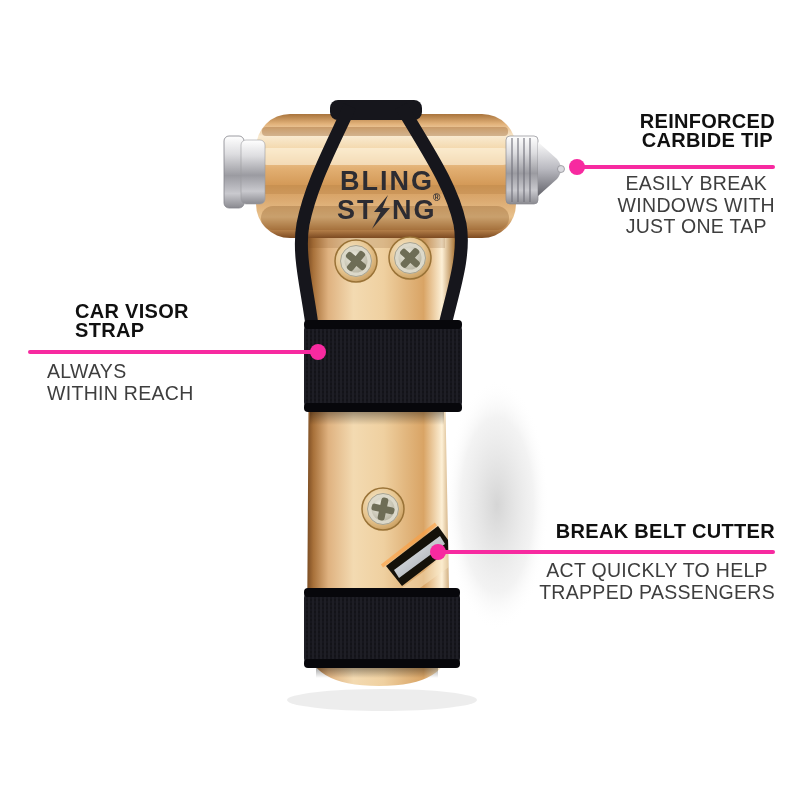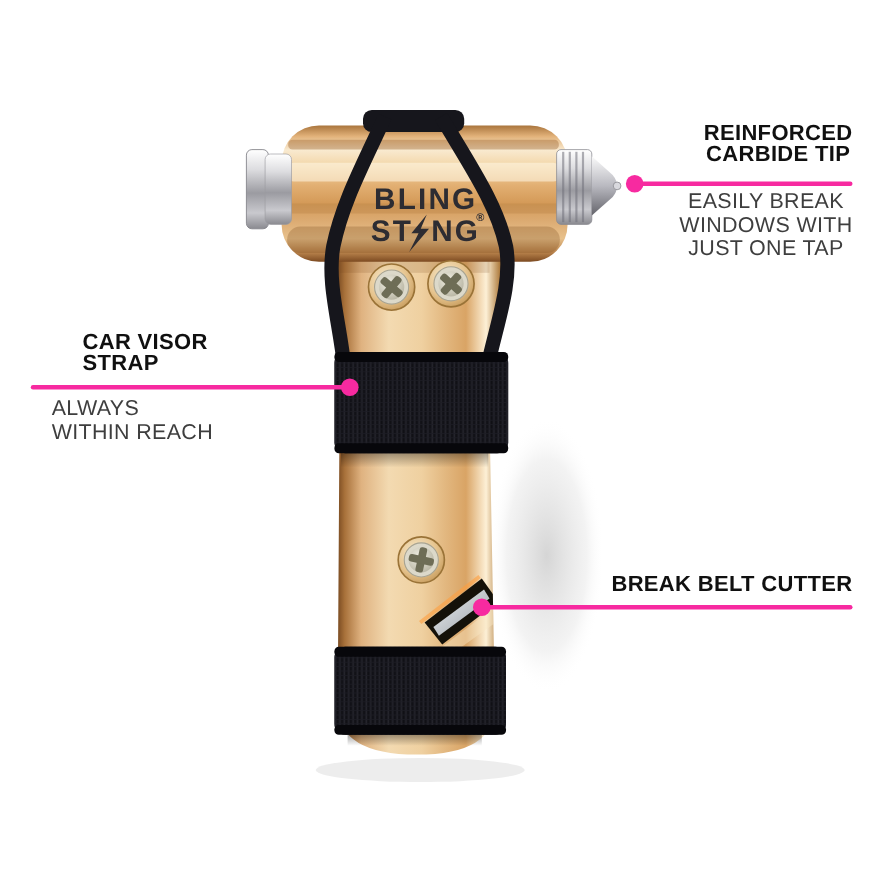--- a/index.html
+++ b/index.html
@@ -231,14 +231,16 @@
   <div class="callout-title t-visor-title">CAR VISOR
 STRAP</div>
   <div class="leader l-visor"></div>
   <div class="leader-dot d-visor"></div>
   <div class="callout-desc t-visor-desc">ALWAYS
 WITHIN REACH</div>
 
   <div class="callout-title align-right t-cutter-title">BREAK BELT CUTTER</div>
   <div class="leader l-cutter"></div>
   <div class="leader-dot d-cutter"></div>
+  <div class="callout-desc align-right t-cutter-desc">ACT QUICKLY TO HELP
+TRAPPED PASSENGERS</div>
 
 </div>
 
 </body></html>

